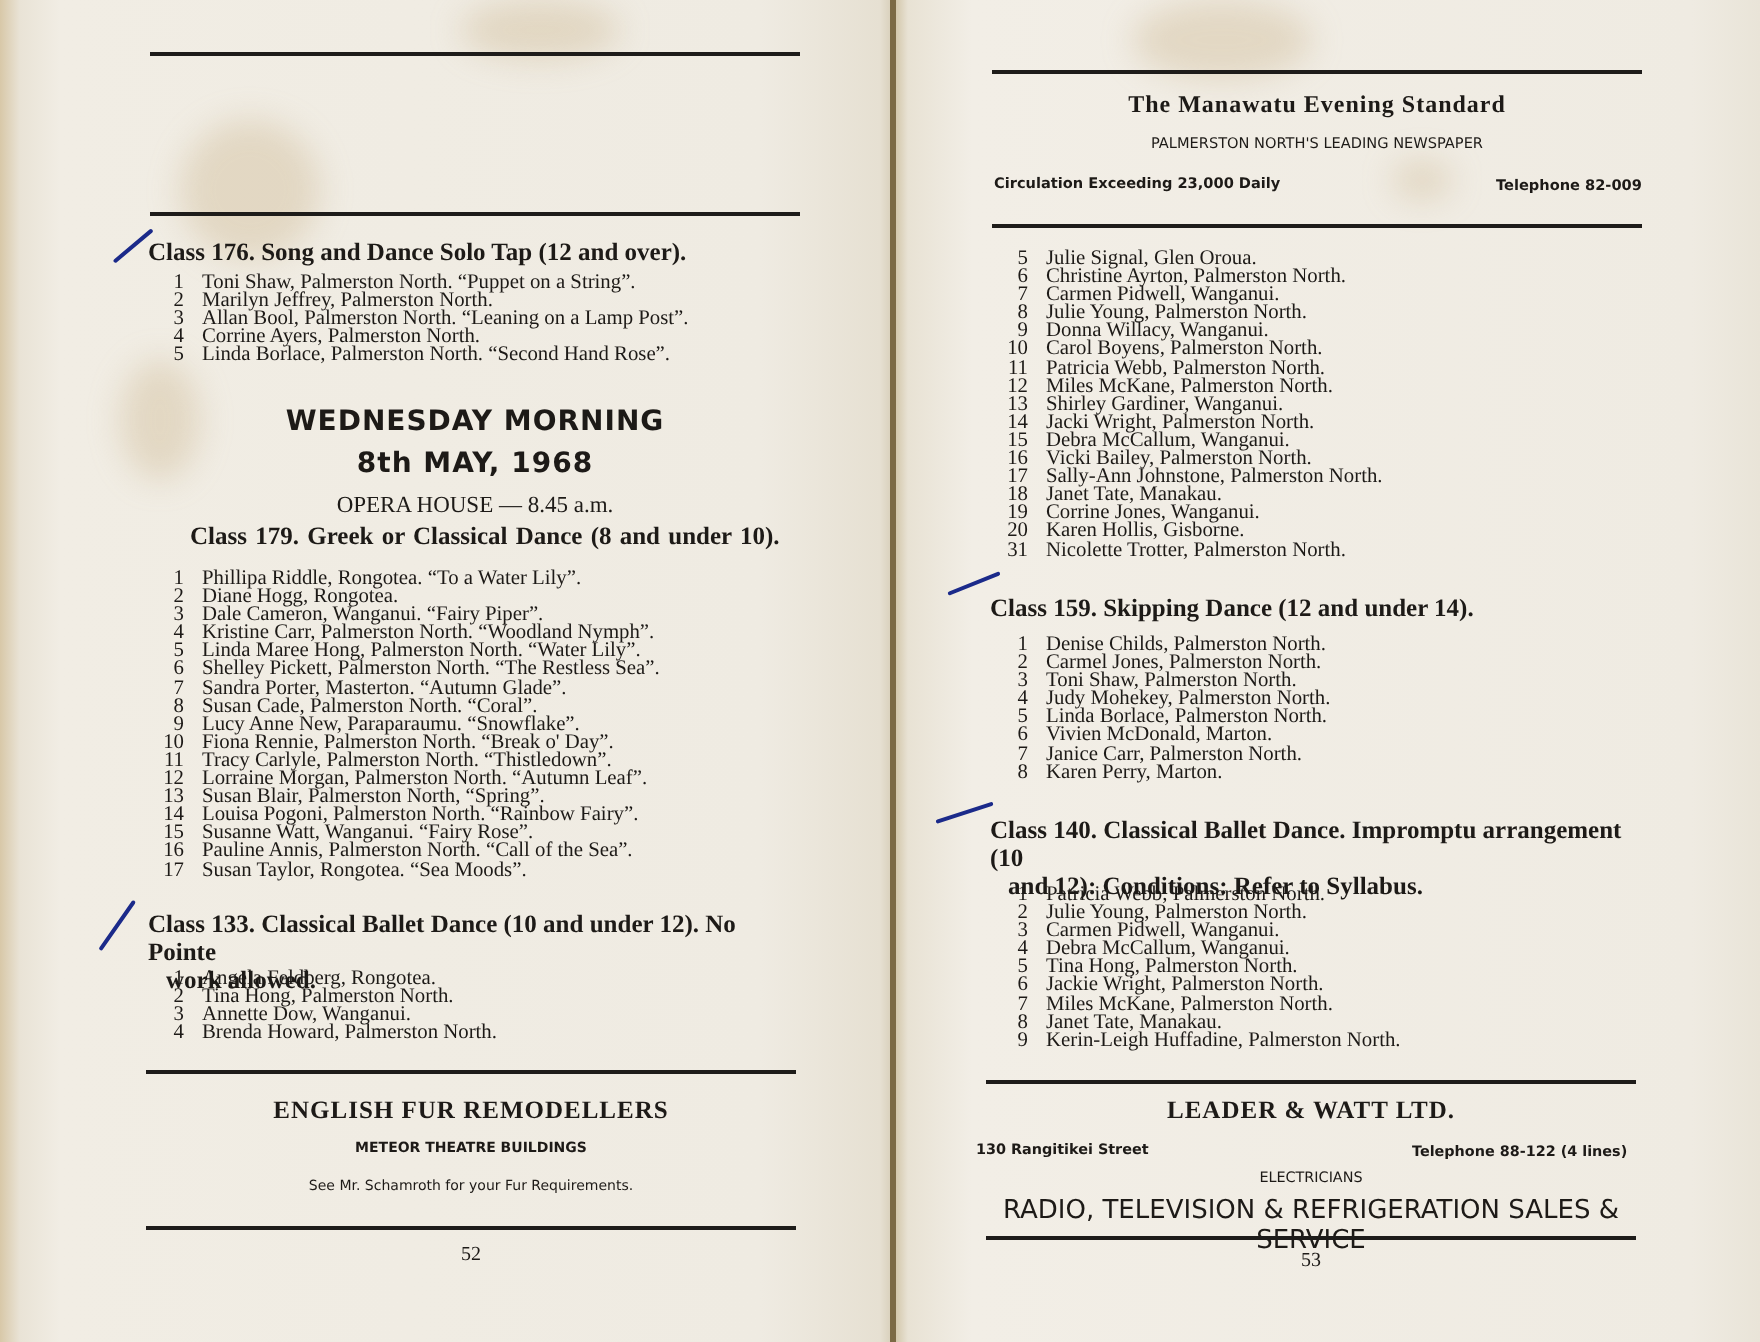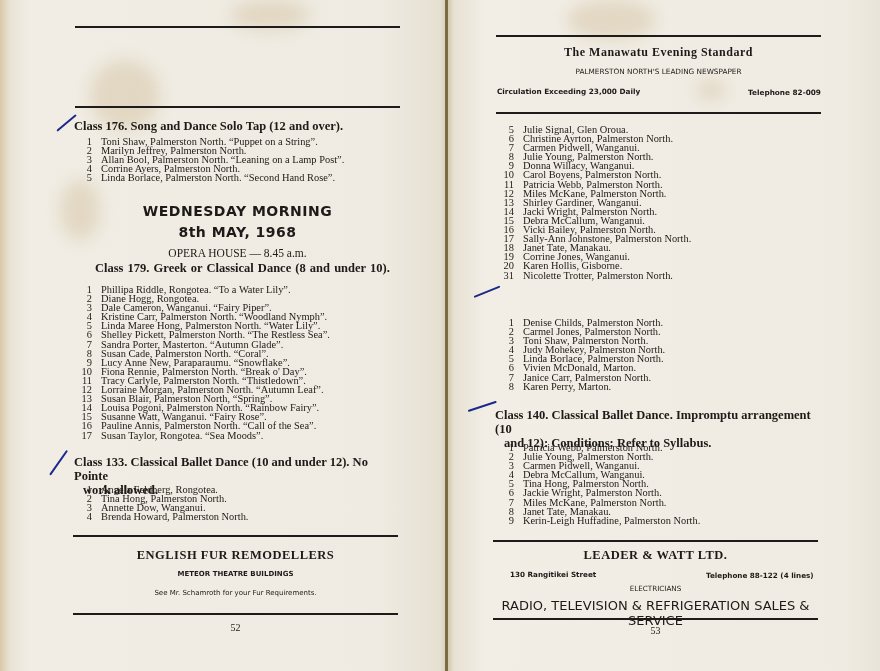--- a/index.html
+++ b/index.html
@@ -268,20 +268,21 @@
           <span class="num">20</span>
           <span>Karen Hollis, Gisborne.</span>
         </li>
       <li>
           <span class="num">31</span>
           <span>Nicolette Trotter, Palmerston North.</span>
         </li>
     </ul>
 
     <div class="pen" style="left:28px;top:296px;width:28px;transform:rotate(-22deg);"></div>
+    <div class="abs class-head" style="left:49px;top:297px;">Class 159. Skipping Dance (12 and under 14).</div>
     <ul class="entries abs" style="left:50px;top:318px;">
       <li>
           <span class="num">1</span>
           <span>Denise Childs, Palmerston North.</span>
         </li>
       <li>
           <span class="num">2</span>
           <span>Carmel Jones, Palmerston North.</span>
         </li>
       <li>
@@ -349,21 +350,21 @@
           <span>Janet Tate, Manakau.</span>
         </li>
       <li>
           <span class="num">9</span>
           <span>Kerin-Leigh Huffadine, Palmerston North.</span>
         </li>
     </ul>
 
     <div class="rule" style="left:47px;top:540px;width:325px;"></div>
     <div class="abs center ad-title" style="left:47px;top:548px;width:325px;font-size:12.5px;line-height:15px;">LEADER &amp; WATT LTD.</div>
-    <div class="abs sans-b" style="left:64px;top:570px;font-size:7.2px;">130 Rangitikei Street</div>
+    <div class="abs sans-b" style="left:42px;top:570px;font-size:7.2px;">130 Rangitikei Street</div>
     <div class="abs sans-b" style="left:260px;top:571px;font-size:7.2px;">Telephone 88-122 (4 lines)</div>
     <div class="abs center sans" style="left:47px;top:584px;width:325px;font-size:7.2px;">ELECTRICIANS</div>
     <div class="abs center sans" style="left:47px;top:598px;width:325px;font-size:13px;">RADIO, TELEVISION &amp; REFRIGERATION SALES &amp; SERVICE</div>
     <div class="rule" style="left:47px;top:618px;width:325px;"></div>
     <div class="abs center pagenum" style="left:47px;top:625px;width:325px;">53</div>
   </div>
 
   <div class="gutter"></div>
 </div>
 

